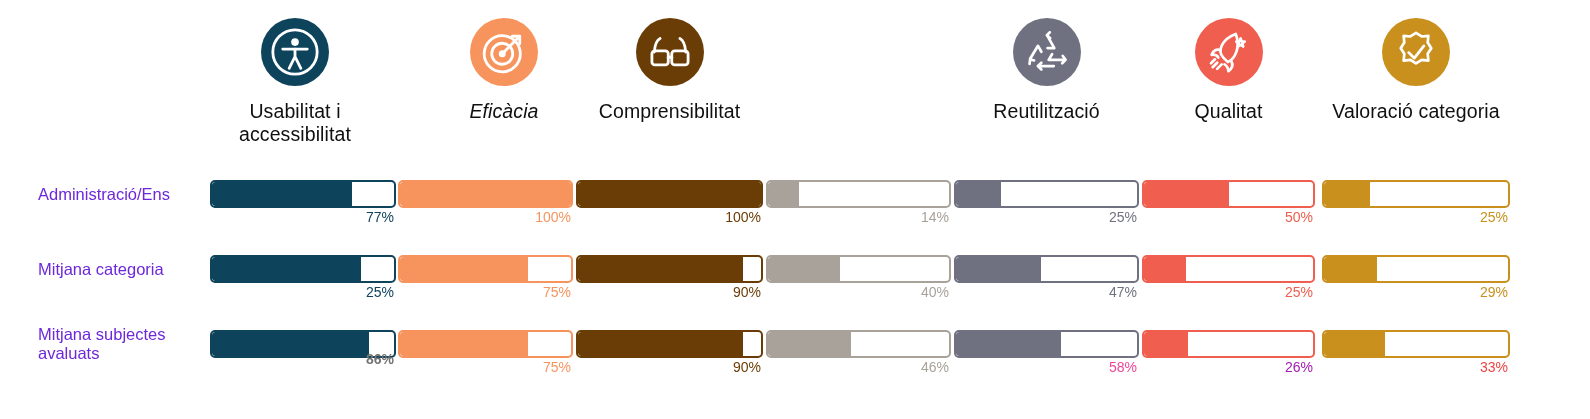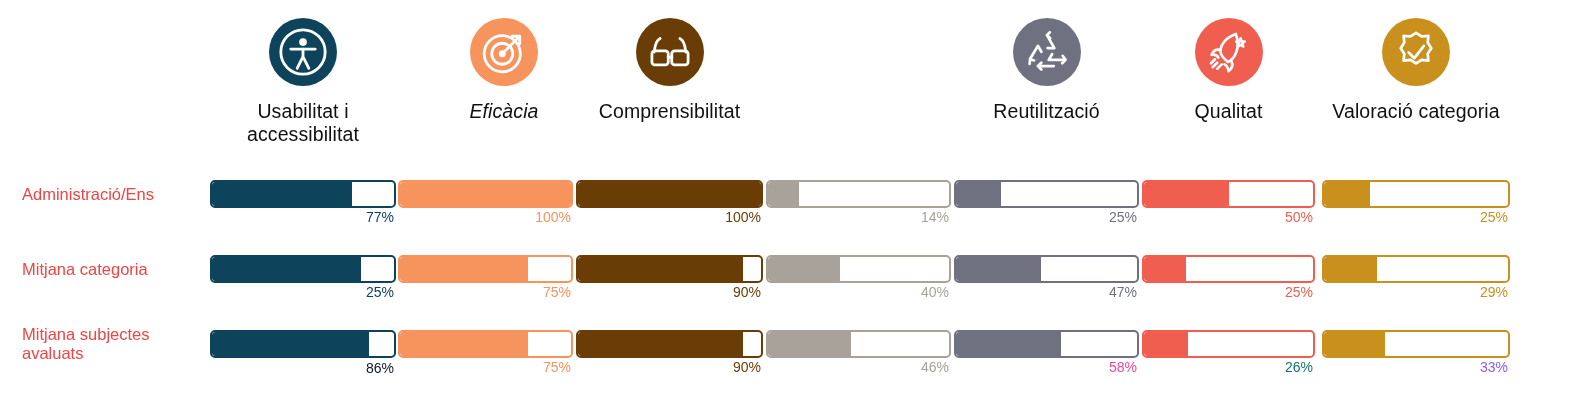--- a/index.html
+++ b/index.html
@@ -22,22 +22,22 @@
   .cat .cname{
     margin-top:14px;
     font-size:19.5px;line-height:23px;color:#101010;
     letter-spacing:.1px;
     white-space:pre-line;
   }
 
   
   .rowlabel{
     position:absolute;
-    font-size:16.5px;line-height:19px;color:#ef4444;
-    text-align:left;white-space:pre-line;
+    font-size:16.5px;line-height:19px;color:#6d28d9;
+    text-align:left;white-space:pre-line;margin-left:16px;
   }
   .bar{
     position:absolute;
     height:28px;
     box-sizing:border-box;
     border-radius:5px;
     background:#ffffff;
     overflow:hidden;
   }
   .bar .fill{
@@ -49,21 +49,21 @@
     font-size:14px;line-height:16px;
     text-align:right;
   }
 </style>
 </head>
 <body>
 
 <div class="board">
 
   <div class="header">
-      <div class="cat" style="left: 173px; width: 260px;">
+      <div class="cat" style="left: 165px; width: 260px;">
         <div class="circle" style="background: rgb(14, 67, 92);">
           <svg width="56" height="56" viewBox="0 0 48 48">
         <circle cx="24" cy="24" r="19" stroke="#fff" fill="none" stroke-width="2.4" stroke-linecap="round" stroke-linejoin="round"></circle>
         <circle cx="24" cy="15.5" r="3.3" fill="#fff" stroke="none"></circle>
         <path d="M13.5 21.5 L34.5 21.5" stroke="#fff" fill="none" stroke-width="2.4" stroke-linecap="round" stroke-linejoin="round"></path>
         <path d="M24 21.5 L24 28 L19 38 M24 28 L29 38" stroke="#fff" fill="none" stroke-width="2.4" stroke-linecap="round" stroke-linejoin="round"></path>
       </svg>
         </div>
         <div class="cname">Usabilitat i
 accessibilitat</div>
@@ -187,40 +187,40 @@
       <div class="pct" style="left: 1142px; width: 171px; top: 284px; color: rgb(239, 94, 78);">25%</div>
       <div class="bar" style="left: 1322px; top: 255px; width: 188px; border: 2.5px solid rgb(201, 144, 30);">
         <div class="fill" style="width: 29%; background: rgb(201, 144, 30);"></div>
       </div>
       <div class="pct" style="left: 1322px; width: 186px; top: 284px; color: rgb(201, 144, 30);">29%</div>
       <div class="rowlabel" style="left: 22px; width: 180px; top: 325px;">Mitjana subjectes
 avaluats</div>
       <div class="bar" style="left: 210px; top: 330px; width: 186px; border: 2.5px solid rgb(14, 67, 92);">
         <div class="fill" style="width: 86%; background: rgb(14, 67, 92);"></div>
       </div>
-      <div class="pct" style="left: 210px; width: 184px; top: 360px; color: #0f172a;">86%</div>
+      <div class="pct" style="left: 210px; width: 184px; top: 351px; color: #737373; font-weight: bold;">86%</div>
       <div class="bar" style="left: 398px; top: 330px; width: 175px; border: 2.5px solid rgb(247, 148, 94);">
         <div class="fill" style="width: 75%; background: rgb(247, 148, 94);"></div>
       </div>
       <div class="pct" style="left: 398px; width: 173px; top: 359px; color: rgb(247, 148, 94);">75%</div>
       <div class="bar" style="left: 576px; top: 330px; width: 187px; border: 2.5px solid rgb(107, 61, 6);">
         <div class="fill" style="width: 90%; background: rgb(107, 61, 6);"></div>
       </div>
       <div class="pct" style="left: 576px; width: 185px; top: 359px; color: rgb(107, 61, 6);">90%</div>
       <div class="bar" style="left: 766px; top: 330px; width: 185px; border: 2.5px solid rgb(168, 162, 155);">
         <div class="fill" style="width: 46%; background: rgb(168, 162, 155);"></div>
       </div>
       <div class="pct" style="left: 766px; width: 183px; top: 359px; color: rgb(168, 162, 155);">46%</div>
       <div class="bar" style="left: 954px; top: 330px; width: 185px; border: 2.5px solid rgb(111, 113, 128);">
         <div class="fill" style="width: 58%; background: rgb(111, 113, 128);"></div>
       </div>
       <div class="pct" style="left: 954px; width: 183px; top: 359px; color: #ec4899;">58%</div>
       <div class="bar" style="left: 1142px; top: 330px; width: 173px; border: 2.5px solid rgb(239, 94, 78);">
         <div class="fill" style="width: 26%; background: rgb(239, 94, 78);"></div>
       </div>
-      <div class="pct" style="left: 1142px; width: 171px; top: 359px; color: #0f766e;">26%</div>
+      <div class="pct" style="left: 1142px; width: 171px; top: 359px; color: #a21caf;">26%</div>
       <div class="bar" style="left: 1322px; top: 330px; width: 188px; border: 2.5px solid rgb(201, 144, 30);">
         <div class="fill" style="width: 33%; background: rgb(201, 144, 30);"></div>
       </div>
-      <div class="pct" style="left: 1322px; width: 186px; top: 359px; color: #8b5cf6;">33%</div>
+      <div class="pct" style="left: 1322px; width: 186px; top: 359px; color: #ef4444;">33%</div>
     </div>
 
 </div>
 
 </body></html>

